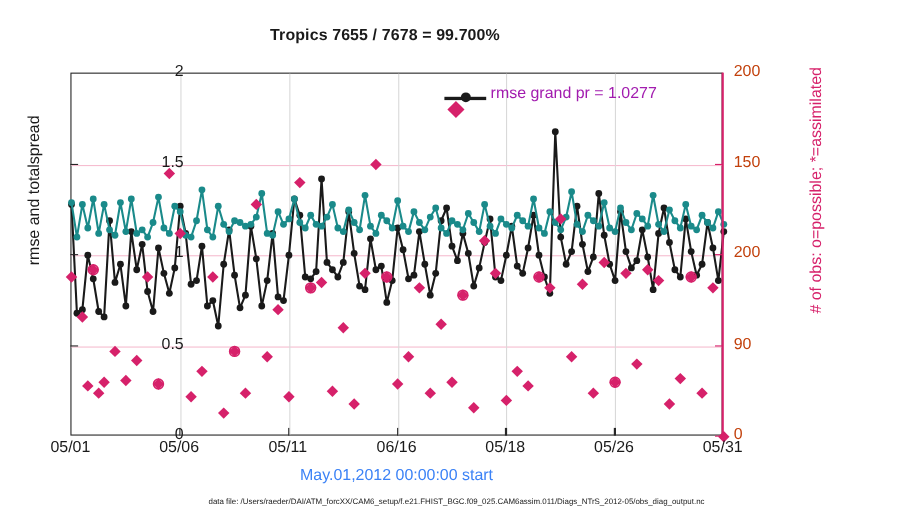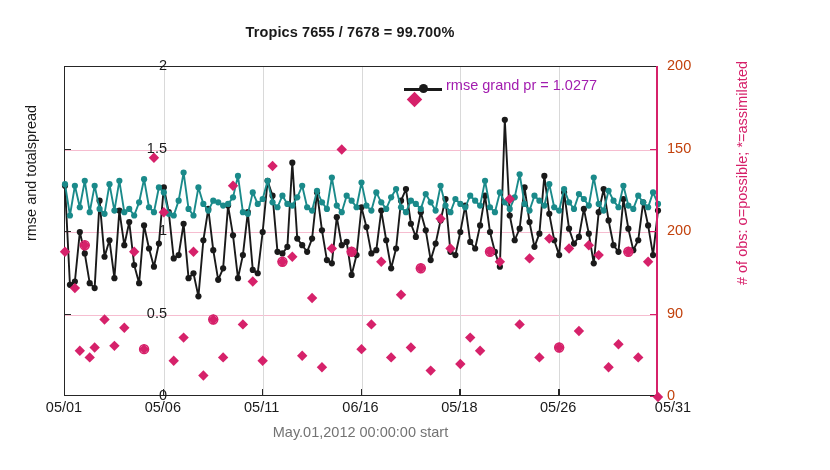--- a/index.html
+++ b/index.html
@@ -28,21 +28,21 @@
   .xtick{position:absolute;top:399px;font-size:14.5px;color:#1a1a1a;
          transform:translateX(-50%);}
   .tickmark-x{position:absolute;top:389px;width:1.4px;height:7px;background:#262626;}
 
   #ylabel-left{position:absolute;left:-119px;top:165px;width:300px;text-align:center;
       font-size:14.5px;color:#1a1a1a;transform:rotate(-90deg);}
   #ylabel-right{position:absolute;left:577px;top:165px;width:330px;text-align:center;
       font-size:14.5px;color:#d6216a;transform:rotate(-90deg);}
 
   #xlabel{position:absolute;left:64px;top:424px;width:593px;text-align:center;
-          font-size:14.5px;color:#737373;}
+          font-size:14.5px;color:#3b82f6;}
   #datafile{position:absolute;left:0px;top:451px;width:830px;text-align:center;
             font-size:7.2px;color:#1a1a1a;}
 
   #right-axis-line{position:absolute;left:656px;top:66px;width:1.6px;height:330px;
                    background:#d6216a;}
 
   #legend{position:absolute;left:404px;top:78px;width:250px;}
   .leg-row{position:relative;height:23px;}
   .leg-line{position:absolute;left:0;top:10px;width:38px;height:2.6px;}
   .leg-dot{position:absolute;left:15px;top:6px;width:9px;height:9px;border-radius:50%;}
@@ -418,28 +418,29 @@
       <div class="xtick" style="left: 162.833px;">05/06</div>
       <div class="tickmark-x" style="left: 162.833px;"></div>
       <div class="xtick" style="left: 261.667px;">05/11</div>
       <div class="tickmark-x" style="left: 261.667px;"></div>
       <div class="xtick" style="left: 360.5px;">06/16</div>
       <div class="tickmark-x" style="left: 360.5px;"></div>
       <div class="xtick" style="left: 459.333px;">05/18</div>
       <div class="tickmark-x" style="left: 459.333px;"></div>
       <div class="xtick" style="left: 558.167px;">05/26</div>
       <div class="tickmark-x" style="left: 558.167px;"></div>
-      <div class="xtick" style="left: 657px; margin-left: 16px;">05/31</div>
+      <div class="xtick" style="left: 657px;">05/31</div>
     </div>
 
   <div id="xlabel">May.01,2012 00:00:00 start</div>
 
   <div id="legend">
     <div id="legend-extra-diamond"></div>
   <div class="leg-row">
         <div class="leg-line" style="background: rgb(26, 26, 26);"></div>
         <div class="leg-dot" style="background: rgb(26, 26, 26);"></div>
         <div class="leg-txt" style="color: #a21caf;">rmse grand pr = 1.0277</div>
       </div>
     </div>
 
+  <div id="datafile">data file: /Users/raeder/DAI/ATM_forcXX/CAM6_setup/f.e21.FHIST_BGC.f09_025.CAM6assim.011/Diags_NTrS_2012-05/obs_diag_output.nc</div>
 
 </div>
 
 </body></html>

